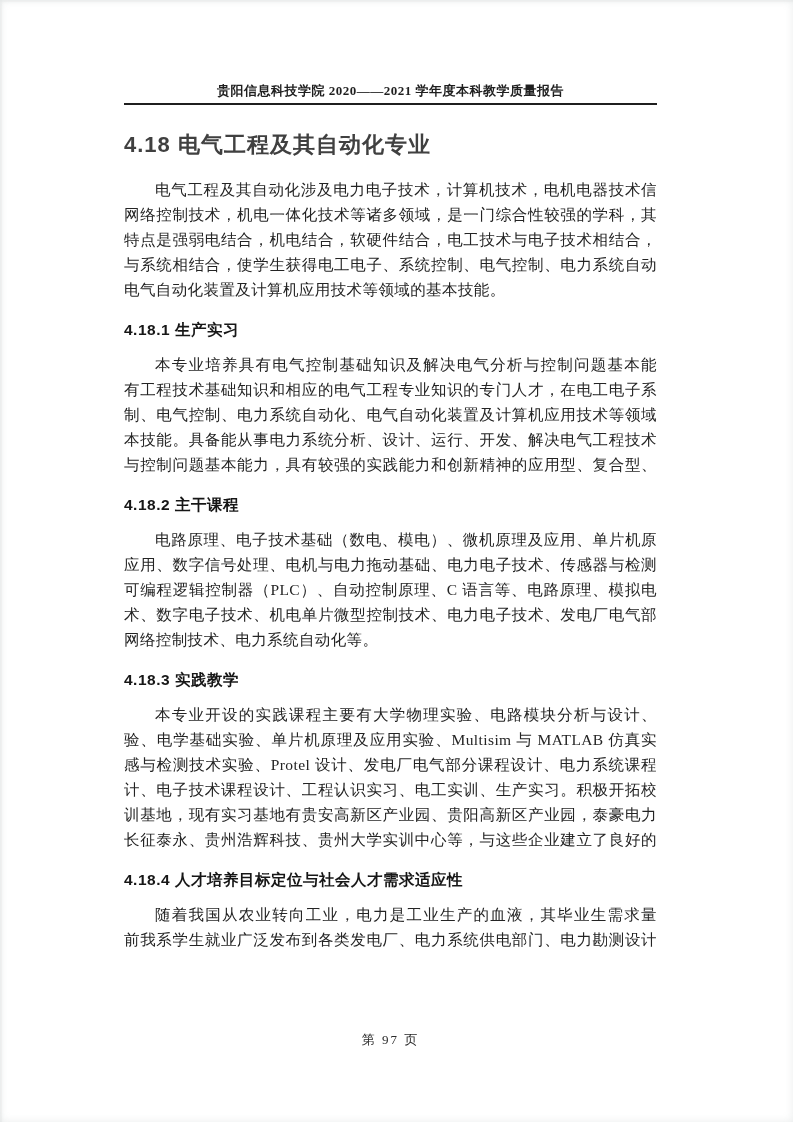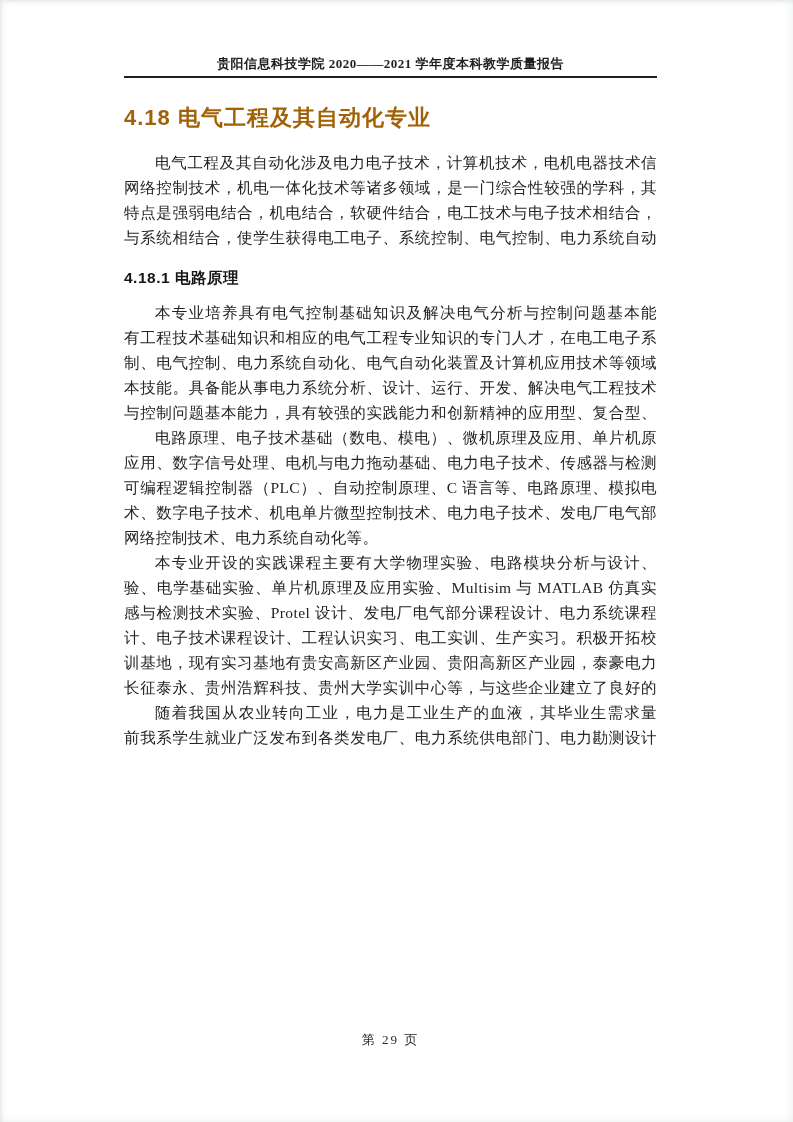--- a/index.html
+++ b/index.html
@@ -15,41 +15,41 @@
     background: #ffffff;
     box-shadow: inset 0 0 9px rgba(150,158,158,0.20), inset 2px 2px 2px rgba(150,158,158,0.10);
     color: #232323;
   }
   .column {
     position: absolute;
     left: 124px; top: 0;
     width: 533px;
   }
   .running-header {
-    margin-top: 56px;
+    margin-top: 83px;
     text-align: center;
     font-size: 13px;
     font-weight: bold;
     letter-spacing: 0.5px;
     color: #1f1f1f;
     line-height: 16px;
   }
   .header-rule {
     margin-top: 4px;
     height: 2px;
     background: #1f1f1f;
   }
   .page-title {
     margin-top: 26px;
     font-family: "Liberation Sans", "DejaVu Sans", sans-serif;
     font-size: 22px;
     font-weight: bold;
     letter-spacing: 1px;
     line-height: 27px;
-    color: #a16207;
+    color: #404040;
   }
   .doc-blocks { margin-top: 19px; }
   .sec-heading {
     font-family: "Liberation Sans", "DejaVu Sans", sans-serif;
     font-size: 15.5px;
     font-weight: bold;
     letter-spacing: 0.5px;
     line-height: 25px;
     color: #161616;
     margin: 15px 0 10px 0;
@@ -84,44 +84,48 @@
   <div class="column">
     <div class="running-header">贵阳信息科技学院 2020——2021 学年度本科教学质量报告</div>
     <div class="header-rule"></div>
     <div class="page-title">4.18 电气工程及其自动化专业</div>
     <div class="doc-blocks">
         <div class="para">
           <div class="line first">电气工程及其自动化涉及电力电子技术，计算机技术，电机电器技术信息与</div>
           <div class="line">网络控制技术，机电一体化技术等诸多领域，是一门综合性较强的学科，其主要</div>
           <div class="line">特点是强弱电结合，机电结合，软硬件结合，电工技术与电子技术相结合，元件</div>
           <div class="line">与系统相结合，使学生获得电工电子、系统控制、电气控制、电力系统自动化、</div>
+          <div class="line flush">电气自动化装置及计算机应用技术等领域的基本技能。</div>
         </div>
-        <div class="sec-heading">4.18.1 电路原理</div>
+        <div class="sec-heading">4.18.1 生产实习</div>
         <div class="para">
           <div class="line first">本专业培养具有电气控制基础知识及解决电气分析与控制问题基本能力、具</div>
           <div class="line">有工程技术基础知识和相应的电气工程专业知识的专门人才，在电工电子系统控</div>
           <div class="line">制、电气控制、电力系统自动化、电气自动化装置及计算机应用技术等领域的基</div>
           <div class="line">本技能。具备能从事电力系统分析、设计、运行、开发、解决电气工程技术分析</div>
           <div class="line">与控制问题基本能力，具有较强的实践能力和创新精神的应用型、复合型、创新</div>
         </div>
+        <div class="sec-heading">4.18.2 主干课程</div>
         <div class="para">
           <div class="line first">电路原理、电子技术基础（数电、模电）、微机原理及应用、单片机原理及</div>
           <div class="line">应用、数字信号处理、电机与电力拖动基础、电力电子技术、传感器与检测技术、</div>
           <div class="line">可编程逻辑控制器（PLC）、自动控制原理、C 语言等、电路原理、模拟电子技</div>
           <div class="line">术、数字电子技术、机电单片微型控制技术、电力电子技术、发电厂电气部分、</div>
           <div class="line flush">网络控制技术、电力系统自动化等。</div>
         </div>
+        <div class="sec-heading">4.18.3 实践教学</div>
         <div class="para">
           <div class="line first">本专业开设的实践课程主要有大学物理实验、电路模块分析与设计、PLD 实</div>
           <div class="line">验、电学基础实验、单片机原理及应用实验、Multisim 与 MATLAB 仿真实验、传</div>
           <div class="line">感与检测技术实验、Protel 设计、发电厂电气部分课程设计、电力系统课程设</div>
           <div class="line">计、电子技术课程设计、工程认识实习、电工实训、生产实习。积极开拓校外实</div>
           <div class="line">训基地，现有实习基地有贵安高新区产业园、贵阳高新区产业园，泰豪电力部、</div>
           <div class="line">长征泰永、贵州浩辉科技、贵州大学实训中心等，与这些企业建立了良好的合作</div>
         </div>
+        <div class="sec-heading">4.18.4 人才培养目标定位与社会人才需求适应性</div>
         <div class="para">
           <div class="line first">随着我国从农业转向工业，电力是工业生产的血液，其毕业生需求量大，目</div>
           <div class="line">前我系学生就业广泛发布到各类发电厂、电力系统供电部门、电力勘测设计研究</div>
         </div>
       </div>
   </div>
-  <div class="page-footer">第 29 页</div>
+  <div class="page-footer">第 97 页</div>
 </div>
 
 </body></html>

